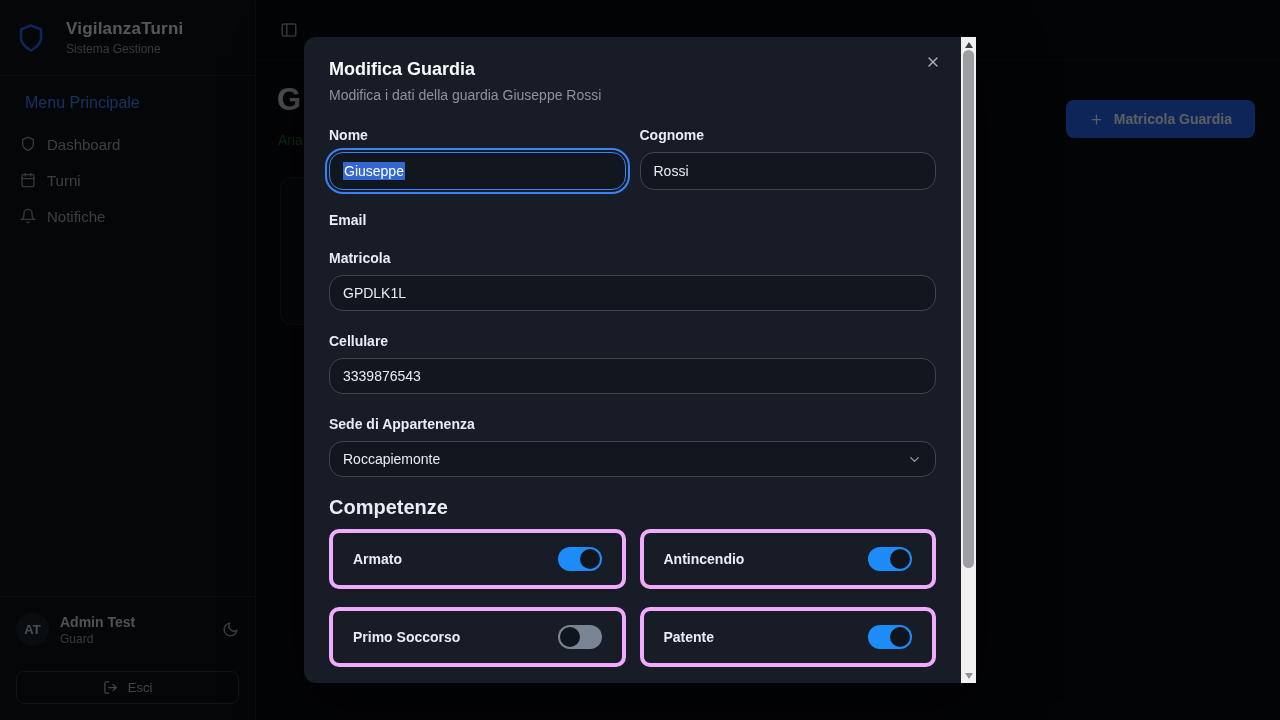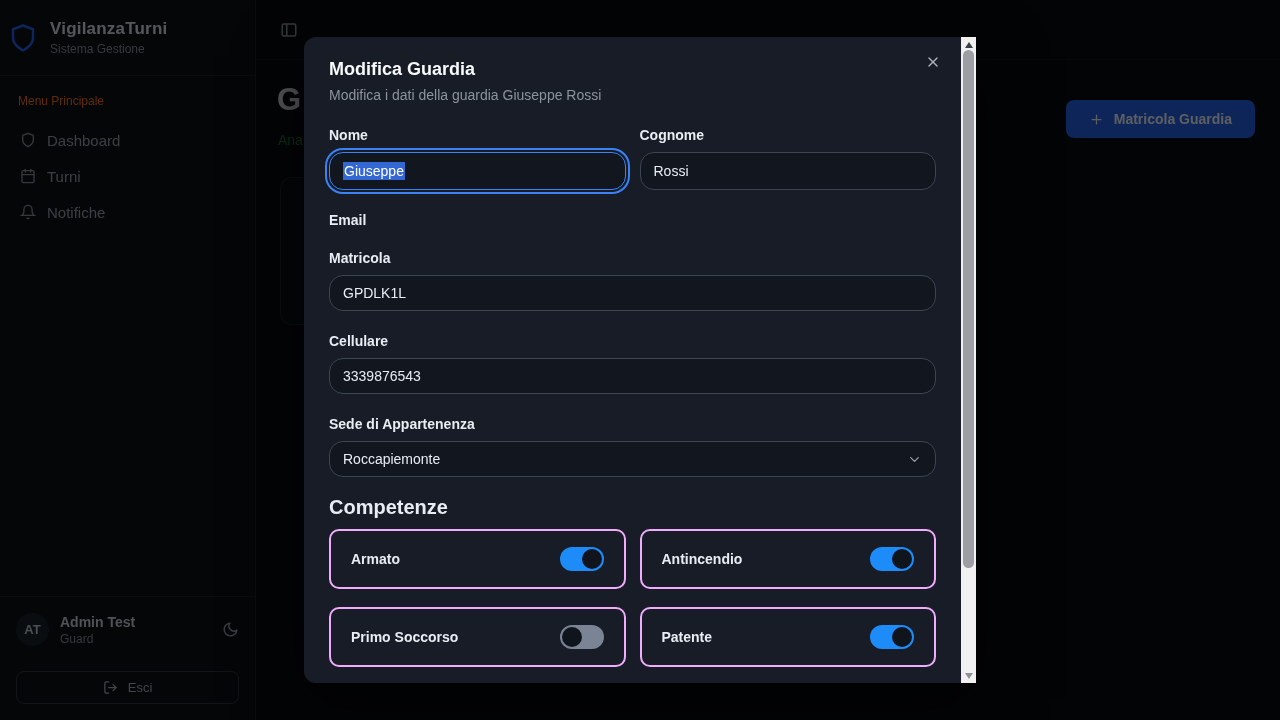--- a/index.html
+++ b/index.html
@@ -13,28 +13,28 @@
   svg { display:block; }
 
   
   .app { position:absolute; inset:0; }
 
   .sidebar {
     position:absolute; left:0; top:0; width:256px; height:720px;
     background:#0d1117; border-right:1px solid rgba(255,255,255,0.07);
   }
   .sb-header {
-    display:flex; align-items:center; gap:12px;
-    padding:8px; height:76px; border-bottom:1px solid rgba(255,255,255,0.07);
+    display:flex; align-items:center; gap:20px;
+    padding:16px; height:76px; border-bottom:1px solid rgba(255,255,255,0.07);
   }
   .logo-shield { color:#2563eb; }
   .sb-title { font-size:17px; font-weight:700; color:#dde3ea; letter-spacing:.2px; }
   .sb-sub { font-size:12px; color:#8b949e; margin-top:3px; }
   .sb-menu { padding:18px 16px; }
-  .sb-menu-label { font-size:12px; color:#f97316; margin:0 0 14px 2px; }
+  .sb-menu-label { font-size:16px; color:#3b82f6; margin:0 0 14px 9px; }
   .sb-item {
     display:flex; align-items:center; gap:11px; height:36px;
     color:#9aa4b2; font-size:15px; border-radius:8px; padding:0 4px; cursor:pointer;
   }
   .sb-item .ic { color:#8b95a3; }
   .sb-footer {
     position:absolute; left:0; right:0; bottom:0;
     border-top:1px solid rgba(255,255,255,0.07); padding:16px;
   }
   .user-row { display:flex; align-items:center; gap:11px; }
@@ -104,21 +104,21 @@
     border:1px solid #3b82f6;
     box-shadow:0 0 0 2px #171c26, 0 0 0 4px #3b82f6;
   }
   .sel-text { background:#3367d1; color:#ffffff; padding:1px 1px; }
   .f-select { justify-content:space-between; cursor:pointer; }
   .chev { color:#98a2ae; }
 
   .comp-label { font-size:20px; font-weight:700; color:#e8edf4; line-height:16px; margin-bottom:14px; }
   .comp-grid { display:grid; grid-template-columns:1fr 1fr; gap:18px 14px; }
   .comp-card {
-    height:60px; border:2px solid #f0abfc; border-radius:10px; background:#171c26;
+    height:60px; border:4px solid #f0abfc; border-radius:10px; background:#171c26;
     display:flex; align-items:center; justify-content:space-between; padding:0 20px;
   }
   .comp-name { font-size:14px; font-weight:700; color:#e8edf4; }
   .toggle {
     width:44px; height:24px; border-radius:12px; background:#7b8494;
     position:relative; cursor:pointer; flex:0 0 auto;
   }
   .toggle .knob {
     position:absolute; top:2px; left:2px; width:20px; height:20px;
     border-radius:50%; background:#10151d;

